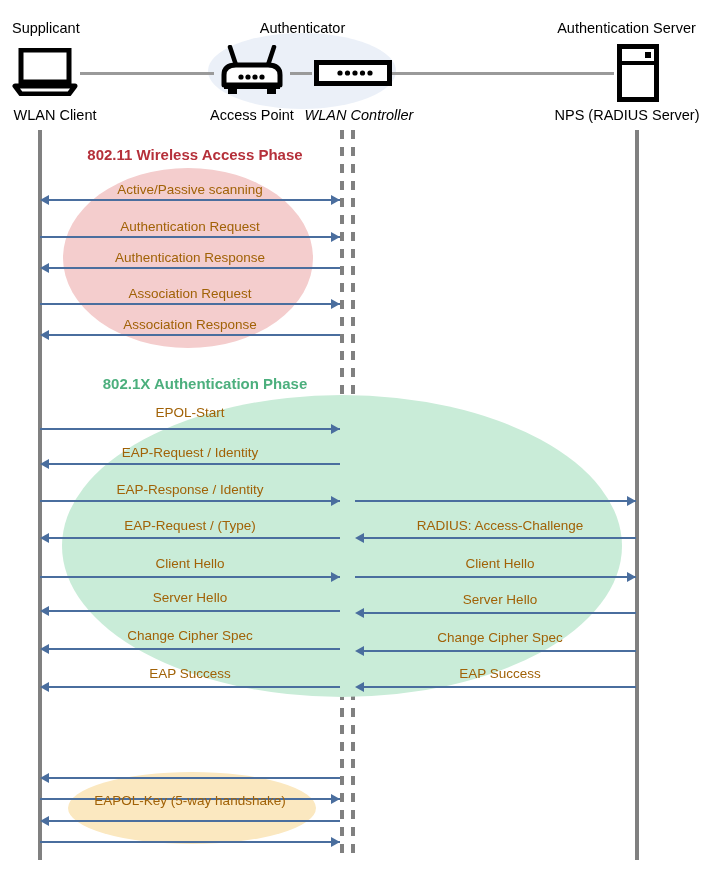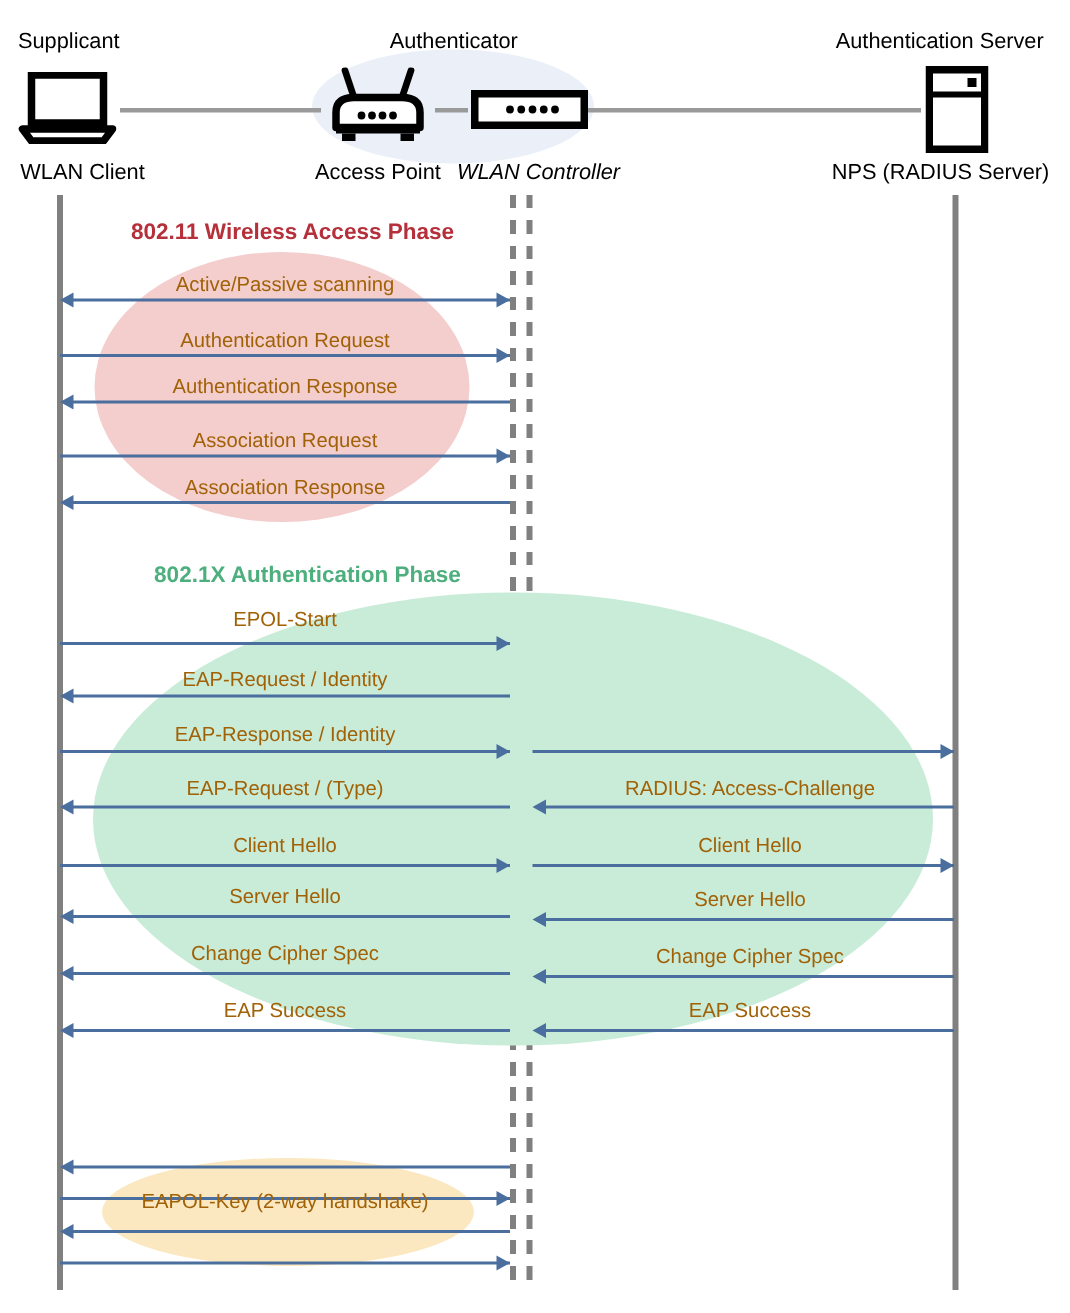--- a/index.html
+++ b/index.html
@@ -247,20 +247,20 @@
   <div class="msg-label" style="left:355px;top:666px;width:290px;">EAP Success</div>
   <div class="msg-line" style="left:357px;top:686px;width:279px;"></div>
   <div class="arrow-head left" style="left:355px;top:682px;"></div>
 
   <div class="msg-line" style="left:42px;top:777px;width:298px;"></div>
   <div class="arrow-head left" style="left:40px;top:773px;"></div>
 
   <div class="msg-line" style="left:40px;top:798px;width:300px;"></div>
   <div class="arrow-head right" style="left:331px;top:794px;"></div>
 
-  <div class="msg-label" style="left:40px;top:793px;width:300px;">EAPOL-Key (2-way handshake)</div>
+  <div class="msg-label" style="left:40px;top:793px;width:300px;">EAPOL-Key (5-way handshake)</div>
   <div class="msg-line" style="left:42px;top:820px;width:298px;"></div>
   <div class="arrow-head left" style="left:40px;top:816px;"></div>
 
   <div class="msg-line" style="left:40px;top:841px;width:300px;"></div>
   <div class="arrow-head right" style="left:331px;top:837px;"></div>
 
 </div>
 
 </body></html>

